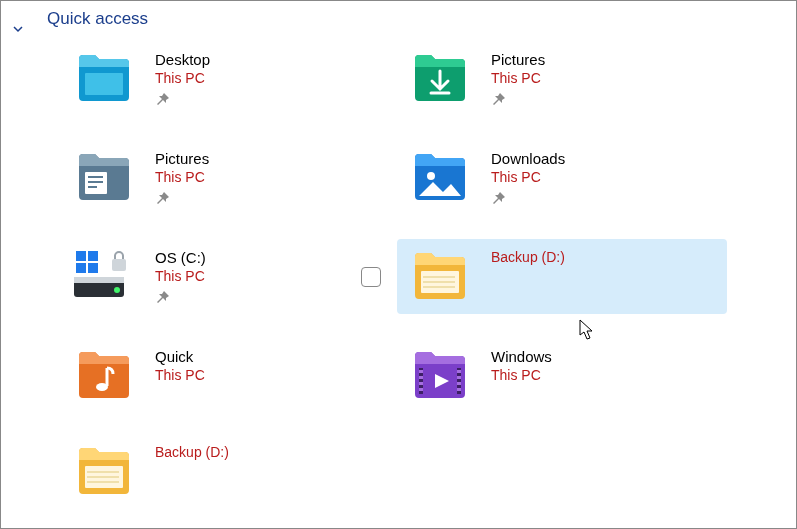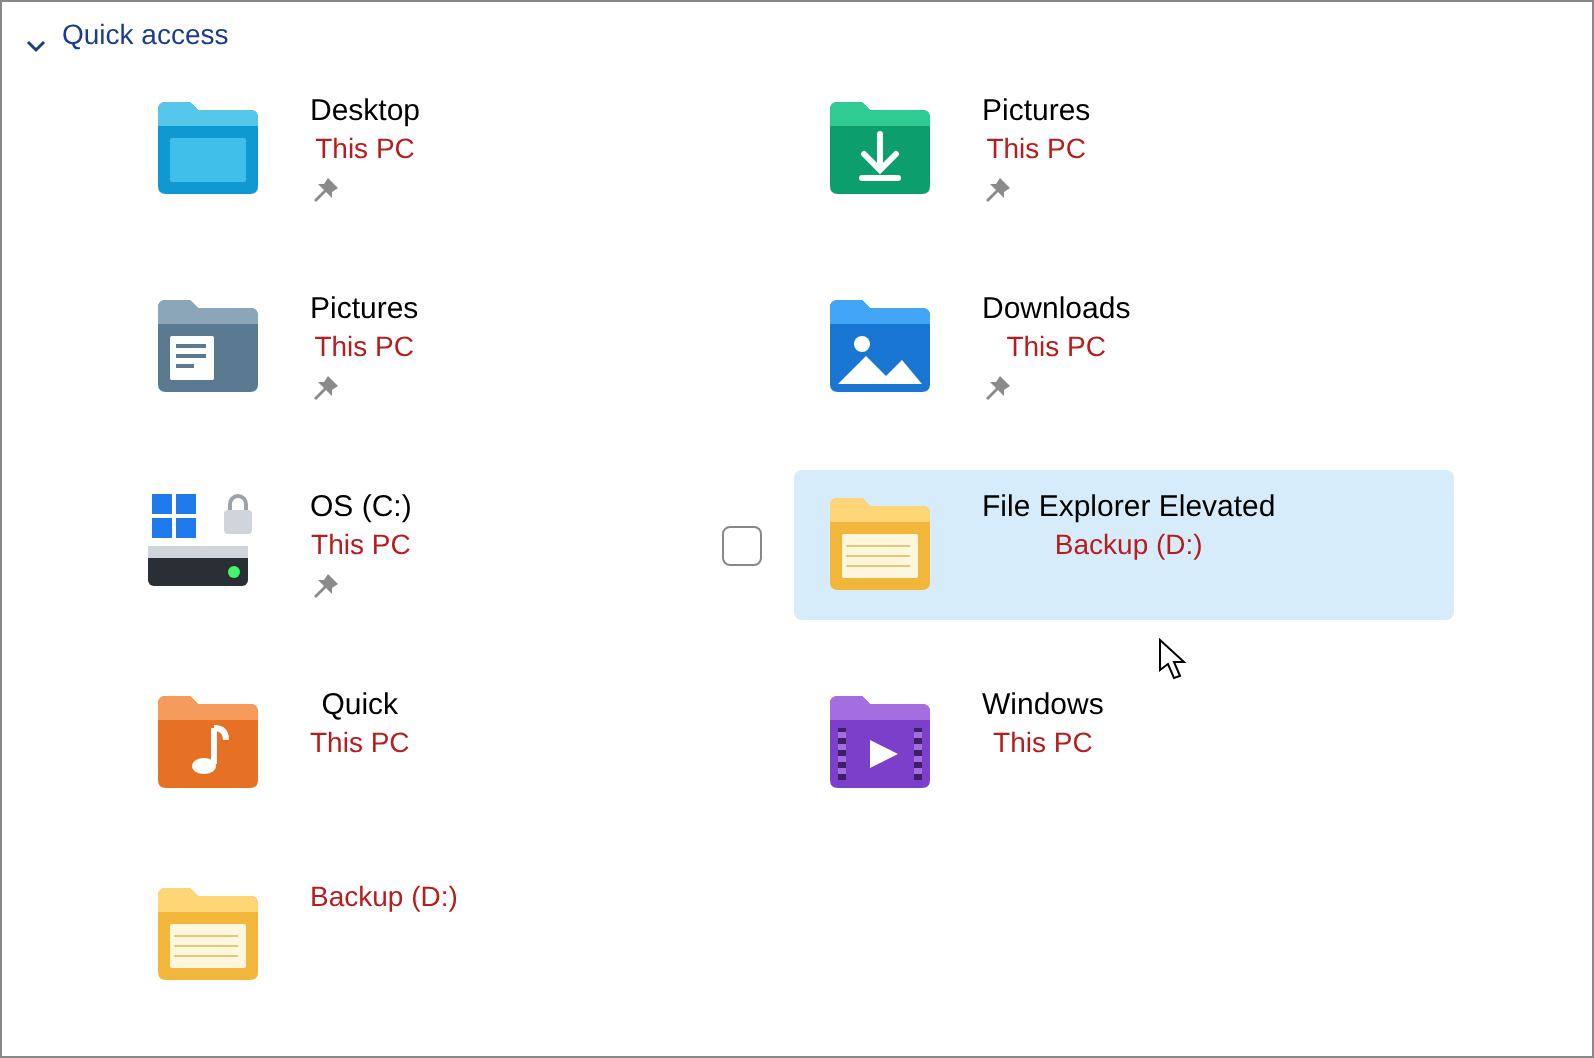--- a/index.html
+++ b/index.html
@@ -13,35 +13,34 @@
     width: 797px;
     height: 529px;
     border: 1px solid #888;
     position: relative;
     overflow: hidden;
   }
   .header {
     padding: 8px 12px 6px 12px;
     display: flex;
     align-items: flex-end;
-    gap: 8px;
+    gap: 24px;
     color: #1b3e8c;
-    font-size: 14px;
+    font-size: 17px;
   }
   .chevron {
     display: inline-block;
     width: 10px; height: 10px;
   }
   .grid {
     padding: 6px 0 0 60px;
     display: grid;
     grid-template-columns: 330px 330px;
     row-gap: 24px;
     column-gap: 6px;
-    text-align: center;
   }
   .item {
     display: flex;
     align-items: flex-start;
     gap: 18px;
     padding: 8px 10px;
     border-radius: 4px;
     position: relative;
   }
   .item.hover {
@@ -216,21 +215,20 @@
       <svg width="58" height="48" viewBox="0 0 58 48">
         <path d="M4 14 L4 44 Q4 48 8 48 L50 48 Q54 48 54 44 L54 10 Q54 6 50 6 L24 6 L20 2 L8 2 Q4 2 4 6 Z" fill="#f2b63a"></path>
         <path d="M4 14 L54 14 L54 10 Q54 6 50 6 L24 6 L20 2 L8 2 Q4 2 4 6 Z" fill="#ffd676"></path>
         <rect x="10" y="20" width="38" height="22" fill="#fff6de" rx="1"></rect>
         <line x1="12" y1="26" x2="44" y2="26" stroke="#e0c979" stroke-width="1"></line>
         <line x1="12" y1="31" x2="44" y2="31" stroke="#e0c979" stroke-width="1"></line>
         <line x1="12" y1="36" x2="44" y2="36" stroke="#e0c979" stroke-width="1"></line>
       </svg>
     </span>
     <div class="text-col">
-      <span class="item-name">File Explorer Elevated</span>
       <span class="item-loc">Backup (D:)</span>
     </div>
   </div>
 
   <div class="item">
     <span class="icon-slot">
       <svg width="58" height="48" viewBox="0 0 58 48">
         <path d="M4 14 L4 44 Q4 48 8 48 L50 48 Q54 48 54 44 L54 10 Q54 6 50 6 L24 6 L20 2 L8 2 Q4 2 4 6 Z" fill="#e67024"></path>
         <path d="M4 14 L54 14 L54 10 Q54 6 50 6 L24 6 L20 2 L8 2 Q4 2 4 6 Z" fill="#f59b5c"></path>
         <path d="M32 18 L32 36" stroke="#fff" stroke-width="3" fill="none"></path>

